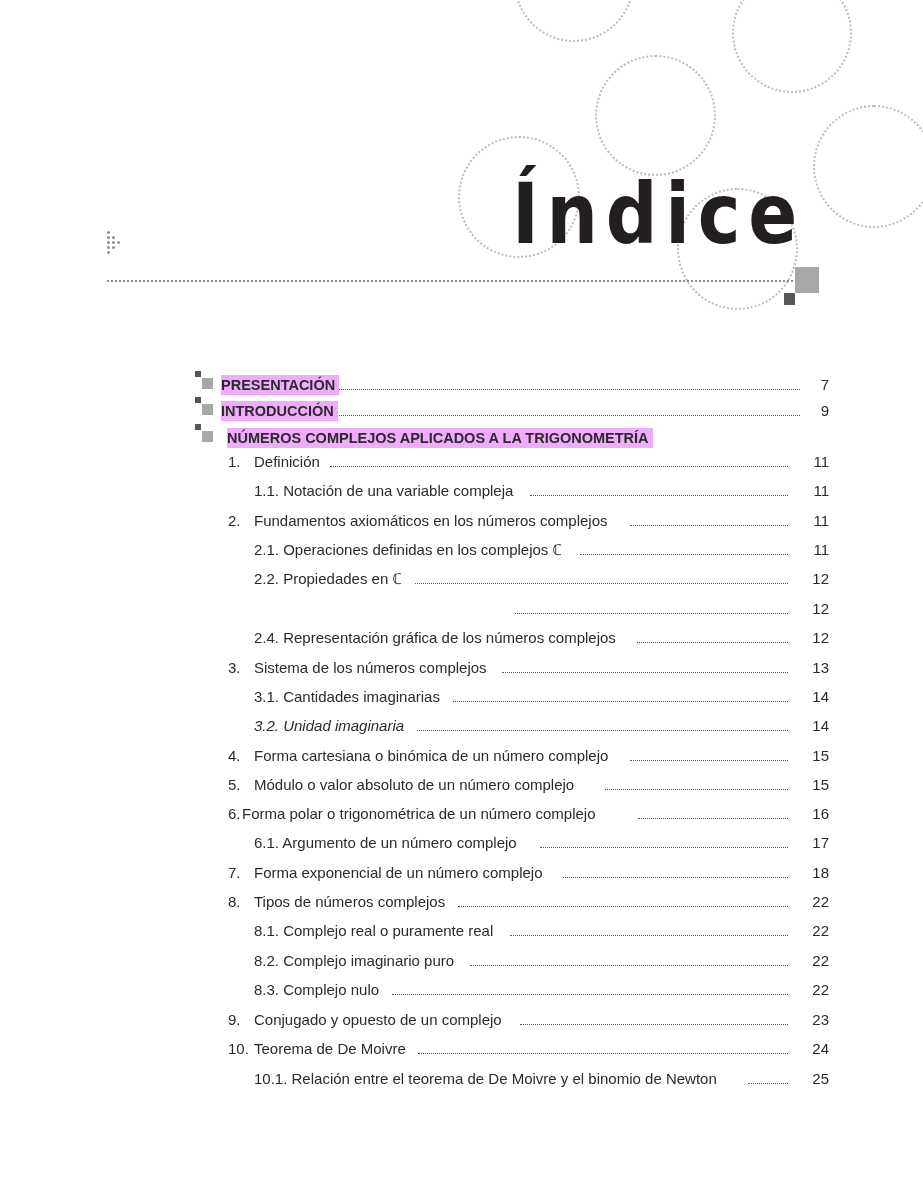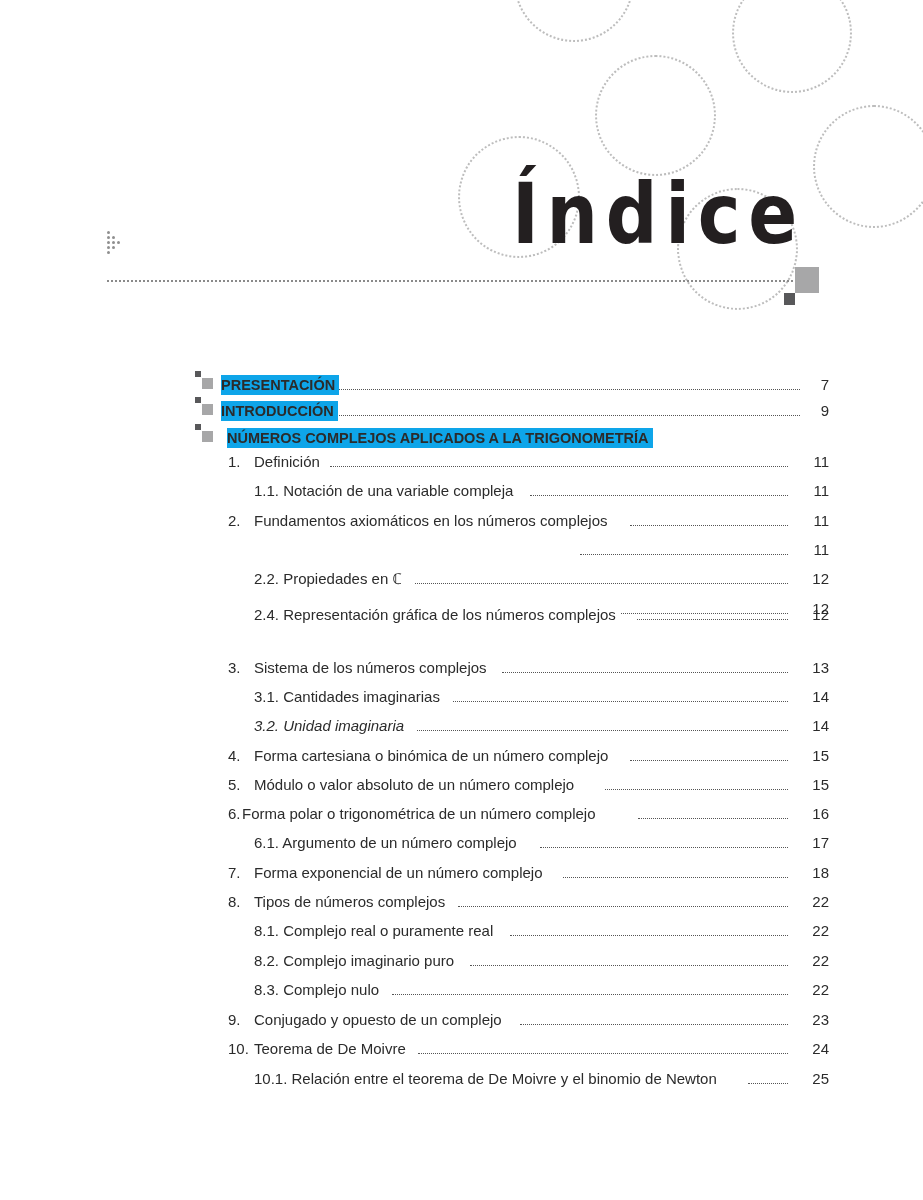--- a/index.html
+++ b/index.html
@@ -13,21 +13,21 @@
           border-top: 2px dotted #8a8a8a; }
   .sq-light { position: absolute; left: 795px; top: 267px; width: 24px; height: 26px; background: #a7a7a8; }
   .sq-dark { position: absolute; left: 784px; top: 293px; width: 11px; height: 12px; background: #58585a; }
   .arrow-dots { position: absolute; left: 107px; top: 231px; }
   .arrow-dots span { position: absolute; width: 3px; height: 3px; border-radius: 50%; background: #8f8f8f; }
 
   .toc { position: absolute; left: 0; top: 0; width: 923px; }
   .row { position: absolute; left: 0; width: 923px; height: 20px; font-size: 15px; line-height: 20px; }
   .bullet-dark { position: absolute; width: 6px; height: 6px; background: #58585a; }
   .bullet-light { position: absolute; width: 11px; height: 11px; background: #a7a7a8; }
-  .head-text { position: absolute; left: 221px; font-weight: bold; font-size: 14.5px; white-space: nowrap; background: #0ea5e9; padding-right: 4px; }
+  .head-text { position: absolute; left: 221px; font-weight: bold; font-size: 14.5px; white-space: nowrap; background: #f0abfc; padding-right: 4px; }
   .num { position: absolute; left: 228px; white-space: nowrap; }
   .txt { position: absolute; white-space: nowrap; background: #fff; padding-right: 4px; }
   .leader { position: absolute; height: 0; border-top: 1px dotted #555; top: 14px; }
   .page { position: absolute; right: 94px; text-align: right; white-space: nowrap; }
 </style>
 </head>
 <body>
 
 <div class="circle" style="left:514px; top:-78px; width:120px; height:120px;"></div>
 <div class="circle" style="left:595px; top:55px; width:121px; height:121px;"></div>
@@ -88,32 +88,33 @@
     <span class="page">11</span>
   </div>
   <div class="row" style="top:511px;">
     <span class="num">2.</span>
     <div class="leader" style="left:630px; width:158px;"></div>
     <span class="txt" style="left:254px;">Fundamentos axiomáticos en los números complejos</span>
     <span class="page">11</span>
   </div>
   <div class="row" style="top:540px;">
     <div class="leader" style="left:580px; width:208px;"></div>
+    <span class="txt" style="left:254px;">2.1. Operaciones definidas en los complejos ℂ</span>
     <span class="page">11</span>
   </div>
   <div class="row" style="top:569px;">
     <div class="leader" style="left:415px; width:373px;"></div>
     <span class="txt" style="left:254px;">2.2. Propiedades en ℂ</span>
     <span class="page">12</span>
   </div>
   <div class="row" style="top:599px;">
     <div class="leader" style="left:515px; width:273px;"></div>
     <span class="page">12</span>
   </div>
-  <div class="row" style="top:605px;">
+  <div class="row" style="top:628px;">
     <div class="leader" style="left:637px; width:151px;"></div>
     <span class="txt" style="left:254px;">2.4. Representación gráfica de los números complejos</span>
     <span class="page">12</span>
   </div>
   <div class="row" style="top:658px;">
     <span class="num">3.</span>
     <div class="leader" style="left:502px; width:286px;"></div>
     <span class="txt" style="left:254px;">Sistema de los números complejos</span>
     <span class="page">13</span>
   </div>

